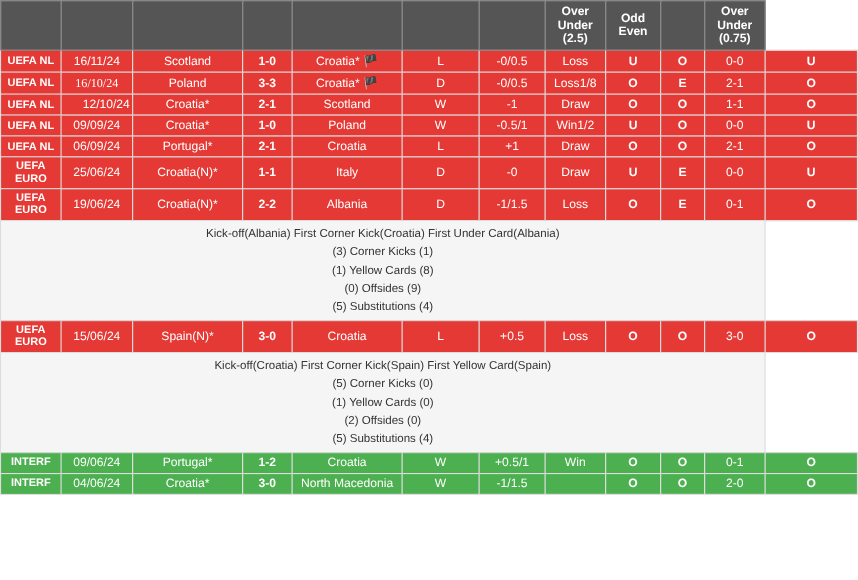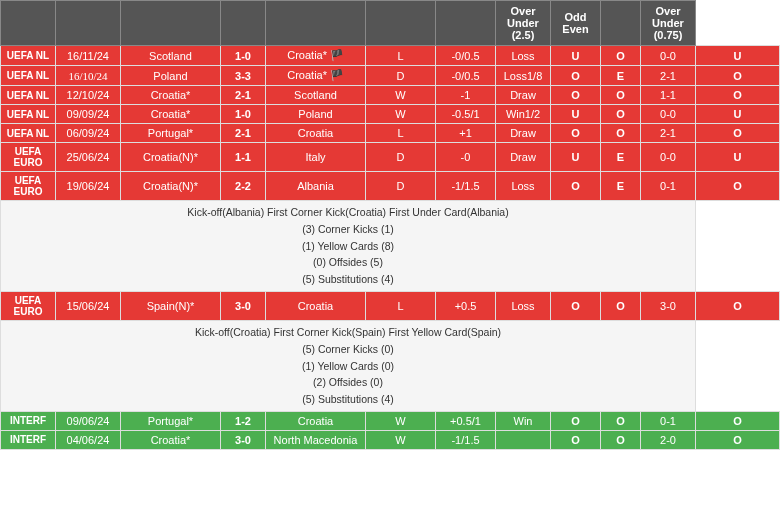--- a/index.html
+++ b/index.html
@@ -71,21 +71,21 @@
         <td style="color: rgb(255, 255, 255);">D</td>
         <td style="color: rgb(255, 255, 255);">-0/0.5</td>
         <td style="color: rgb(255, 255, 255);">Loss1/8</td>
         <td style="color: rgb(255, 255, 255); font-weight: bold;">O</td>
         <td style="color: rgb(255, 255, 255); font-weight: bold;">E</td>
         <td style="color: rgb(255, 255, 255);">2-1</td>
         <td style="color: rgb(255, 255, 255); font-weight: bold;">O</td>
       </tr>
       <tr style="background: rgb(229, 57, 53);">
         <td style="color: rgb(255, 255, 255); font-weight: bold; font-size: 10px; background: rgb(229, 57, 53);">UEFA NL</td>
-        <td style="color: rgb(255, 255, 255);">12/10/24</td>
+        <td style="color: rgb(255, 255, 255); text-align: right;">12/10/24</td>
         <td style="color: rgb(255, 255, 255);">Croatia*</td>
         <td style="color: rgb(255, 255, 255); font-weight: bold;">2-1</td>
         <td style="color: rgb(255, 255, 255);">Scotland</td>
         <td style="color: rgb(255, 255, 255);">W</td>
         <td style="color: rgb(255, 255, 255);">-1</td>
         <td style="color: rgb(255, 255, 255);">Draw</td>
         <td style="color: rgb(255, 255, 255); font-weight: bold;">O</td>
         <td style="color: rgb(255, 255, 255); font-weight: bold;">O</td>
         <td style="color: rgb(255, 255, 255);">1-1</td>
         <td style="color: rgb(255, 255, 255); font-weight: bold;">O</td>
@@ -144,21 +144,21 @@
         <td style="color: rgb(255, 255, 255); font-weight: bold;">O</td>
         <td style="color: rgb(255, 255, 255); font-weight: bold;">E</td>
         <td style="color: rgb(255, 255, 255);">0-1</td>
         <td style="color: rgb(255, 255, 255); font-weight: bold;">O</td>
       </tr>
       <tr class="row-detail">
         <td colspan="11" style="text-align: center; padding: 3px 4px; line-height: 1.6;">
           <div>Kick-off(Albania)  First Corner Kick(Croatia)  First Under Card(Albania)</div>
           <div>(3) Corner Kicks (1)</div>
           <div>(1) Yellow Cards (8)</div>
-          <div>(0) Offsides (5)</div>
+          <div>(0) Offsides (9)</div>
           <div>(5) Substitutions (4)</div>
         </td>
       </tr>
       <tr style="background: rgb(229, 57, 53);">
         <td style="color: rgb(255, 255, 255); font-weight: bold; font-size: 10px; background: rgb(229, 57, 53);">UEFA EURO</td>
         <td style="color: rgb(255, 255, 255);">15/06/24</td>
         <td style="color: rgb(255, 255, 255); text-align: center;">Spain(N)*</td>
         <td style="color: rgb(255, 255, 255); font-weight: bold;">3-0</td>
         <td style="color: rgb(255, 255, 255);">Croatia</td>
         <td style="color: rgb(255, 255, 255);">L</td>

